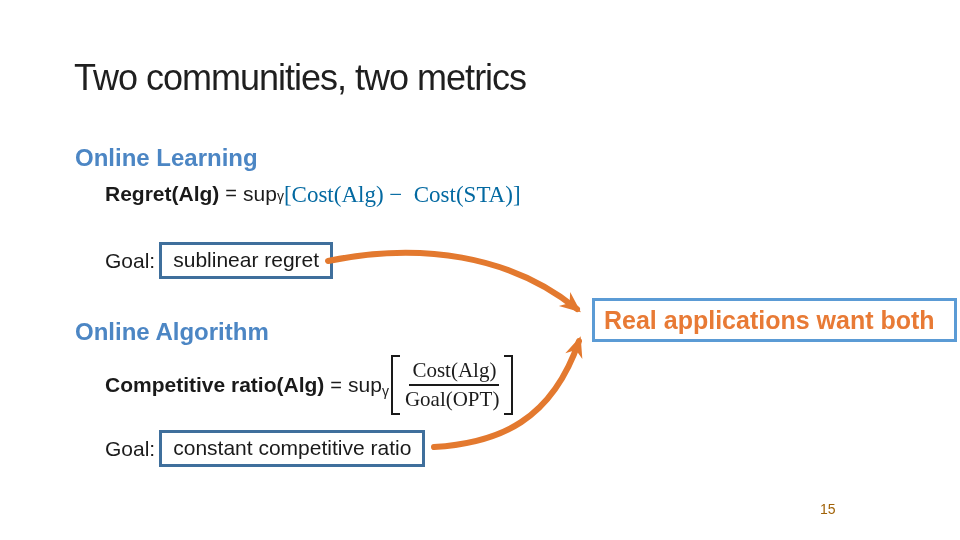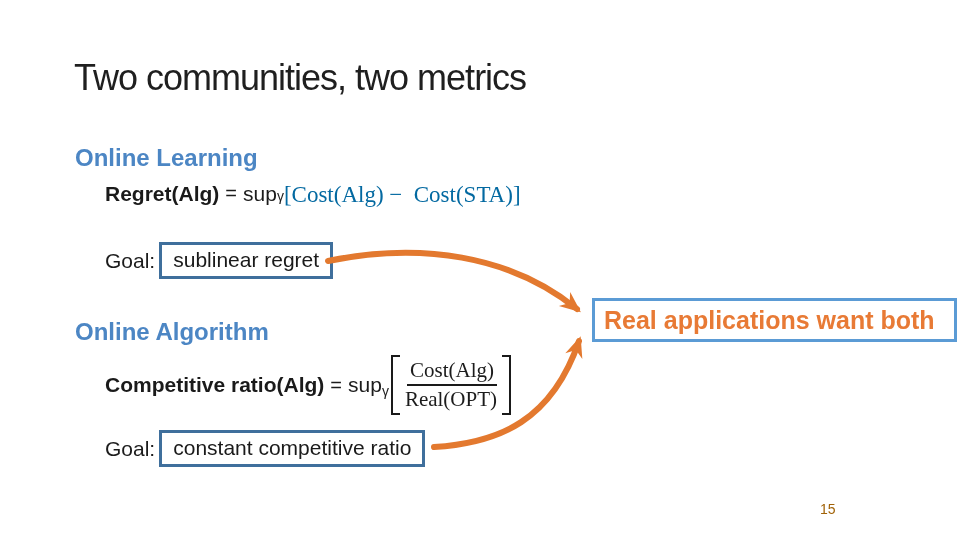--- a/index.html
+++ b/index.html
@@ -71,21 +71,21 @@
   <div id="goal-learning" class="abs goal-row">
     <span class="goal-label">Goal:</span>
     <span class="goal-box">
       <span>sublinear regret</span>
     </span>
   </div>
 
   <div id="heading-algorithm" class="abs heading">Online Algorithm</div>
 
   <div id="formula-cr" class="abs">
-    <span class="f-lhs">Competitive ratio(Alg)</span><span class="f-eq">=</span><span class="f-sup">sup</span><span class="f-sub">γ</span><span class="bracket bracket-l"></span><span class="fraction"><span class="numerator">Cost(Alg)</span><span class="denominator">Real(OPT)</span></span><span class="bracket bracket-r"></span>
+    <span class="f-lhs">Competitive ratio(Alg)</span><span class="f-eq">=</span><span class="f-sup">sup</span><span class="f-sub">γ</span><span class="bracket bracket-l"></span><span class="fraction"><span class="numerator">Cost(Alg)</span><span class="denominator">Goal(OPT)</span></span><span class="bracket bracket-r"></span>
   </div>
 
   <div id="goal-algorithm" class="abs goal-row">
     <span class="goal-label">Goal:</span>
     <span class="goal-box">
       <span>constant competitive ratio</span>
     </span>
   </div>
 
   <div id="callout" class="abs">

